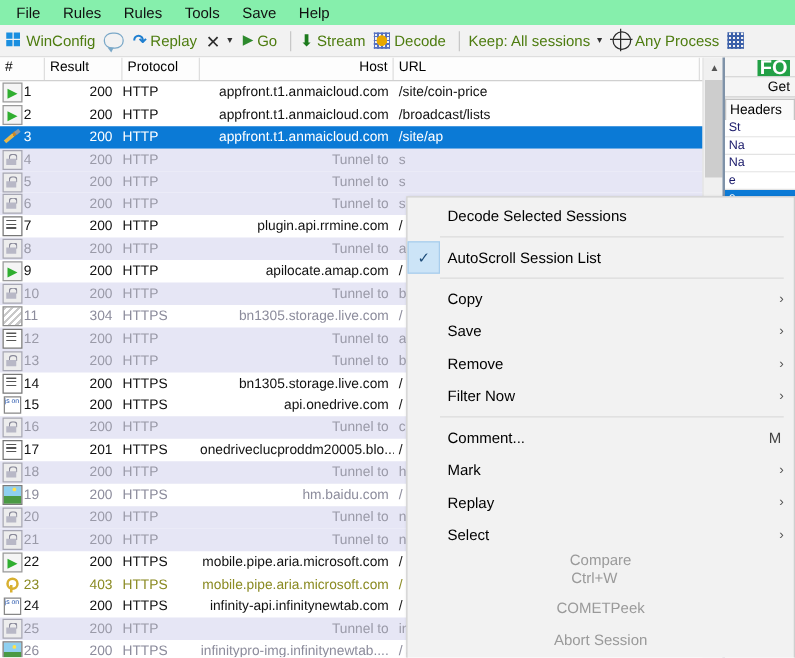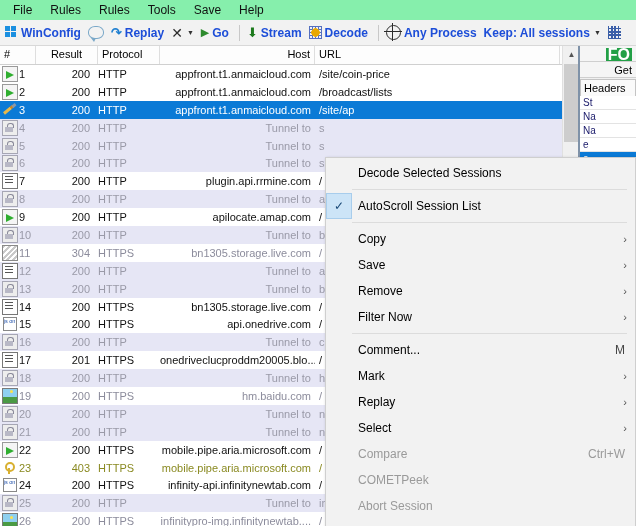--- a/index.html
+++ b/index.html
@@ -52,21 +52,21 @@
     padding: 1px 5px 1px 2px;
     cursor: default;
     height: 21px;
   }
   .tb-sep {
     width: 1px;
     height: 16px;
     background: #c8c8c8;
     margin: 0 5px;
   }
-  .tb-label { color: #1d4ed8; font-weight: bold; }
+  .tb-label { color: #4d7c0f; }
 
   
   .ic-win {
     width: 13px; height: 13px;
     display: inline-block;
     position: relative;
   }
   .ic-win i {
     position: absolute;
     background: #1a8fe0;
@@ -175,21 +175,21 @@
     user-select: none;
   }
   .hdr .hc {
     border-right: 1px solid #dedede;
     padding: 2px 4px 0 4px;
     box-sizing: border-box;
     overflow: hidden;
     white-space: nowrap;
   }
   .hc-num    { width: 36px; }
-  .hc-result { width: 62px; text-align: center; padding-right: 8px;}
+  .hc-result { width: 62px; text-align: left; padding-right: 8px;}
   .hc-proto  { width: 62px; }
   .hc-host   { width: 155px; text-align: right; padding-right: 4px;}
   .hc-url    { width: 245px; border-right: none;}
 
   .rows {
     position: absolute;
     top: 19px; left: 0;
     width: 563px;
     bottom: 0;
     overflow: hidden;
@@ -467,21 +467,21 @@
     box-sizing: border-box;
   }
   .ctx-item {
     display: flex;
     align-items: center;
     height: 26px;
     padding: 0 6px 0 0;
     position: relative;
     cursor: default;
   }
-  .ctx-item.disabled { color: #9a9a9a; }
+  .ctx-item.disabled { color: #9a9a9a; flex-direction: column; }
   .ctx-gutter {
     width: 26px;
     min-width: 26px;
     height: 26px;
     display: flex;
     align-items: center;
     justify-content: center;
     font-size: 12px;
     color: #1c4b78;
   }
@@ -571,27 +571,27 @@
   </div>
 
   <div class="tb-btn">
     <span class="ic-decode"></span>
     <span class="tb-label">Decode</span>
   </div>
 
   <div class="tb-sep"></div>
 
   <div class="tb-btn">
+    <span class="tb-label">Keep: All sessions</span>
+    <span class="ic-caret">▼</span>
+  </div>
+
+  <div class="tb-btn">
     <span class="ic-target"></span>
     <span class="tb-label">Any Process</span>
-  </div>
-
-  <div class="tb-btn">
-    <span class="tb-label">Keep: All sessions</span>
-    <span class="ic-caret">▼</span>
   </div>
 
   <div class="tb-btn">
     <span class="ic-find"></span>
   </div>
 </div>
 
 <div class="main">
 
   <div class="sessions">

